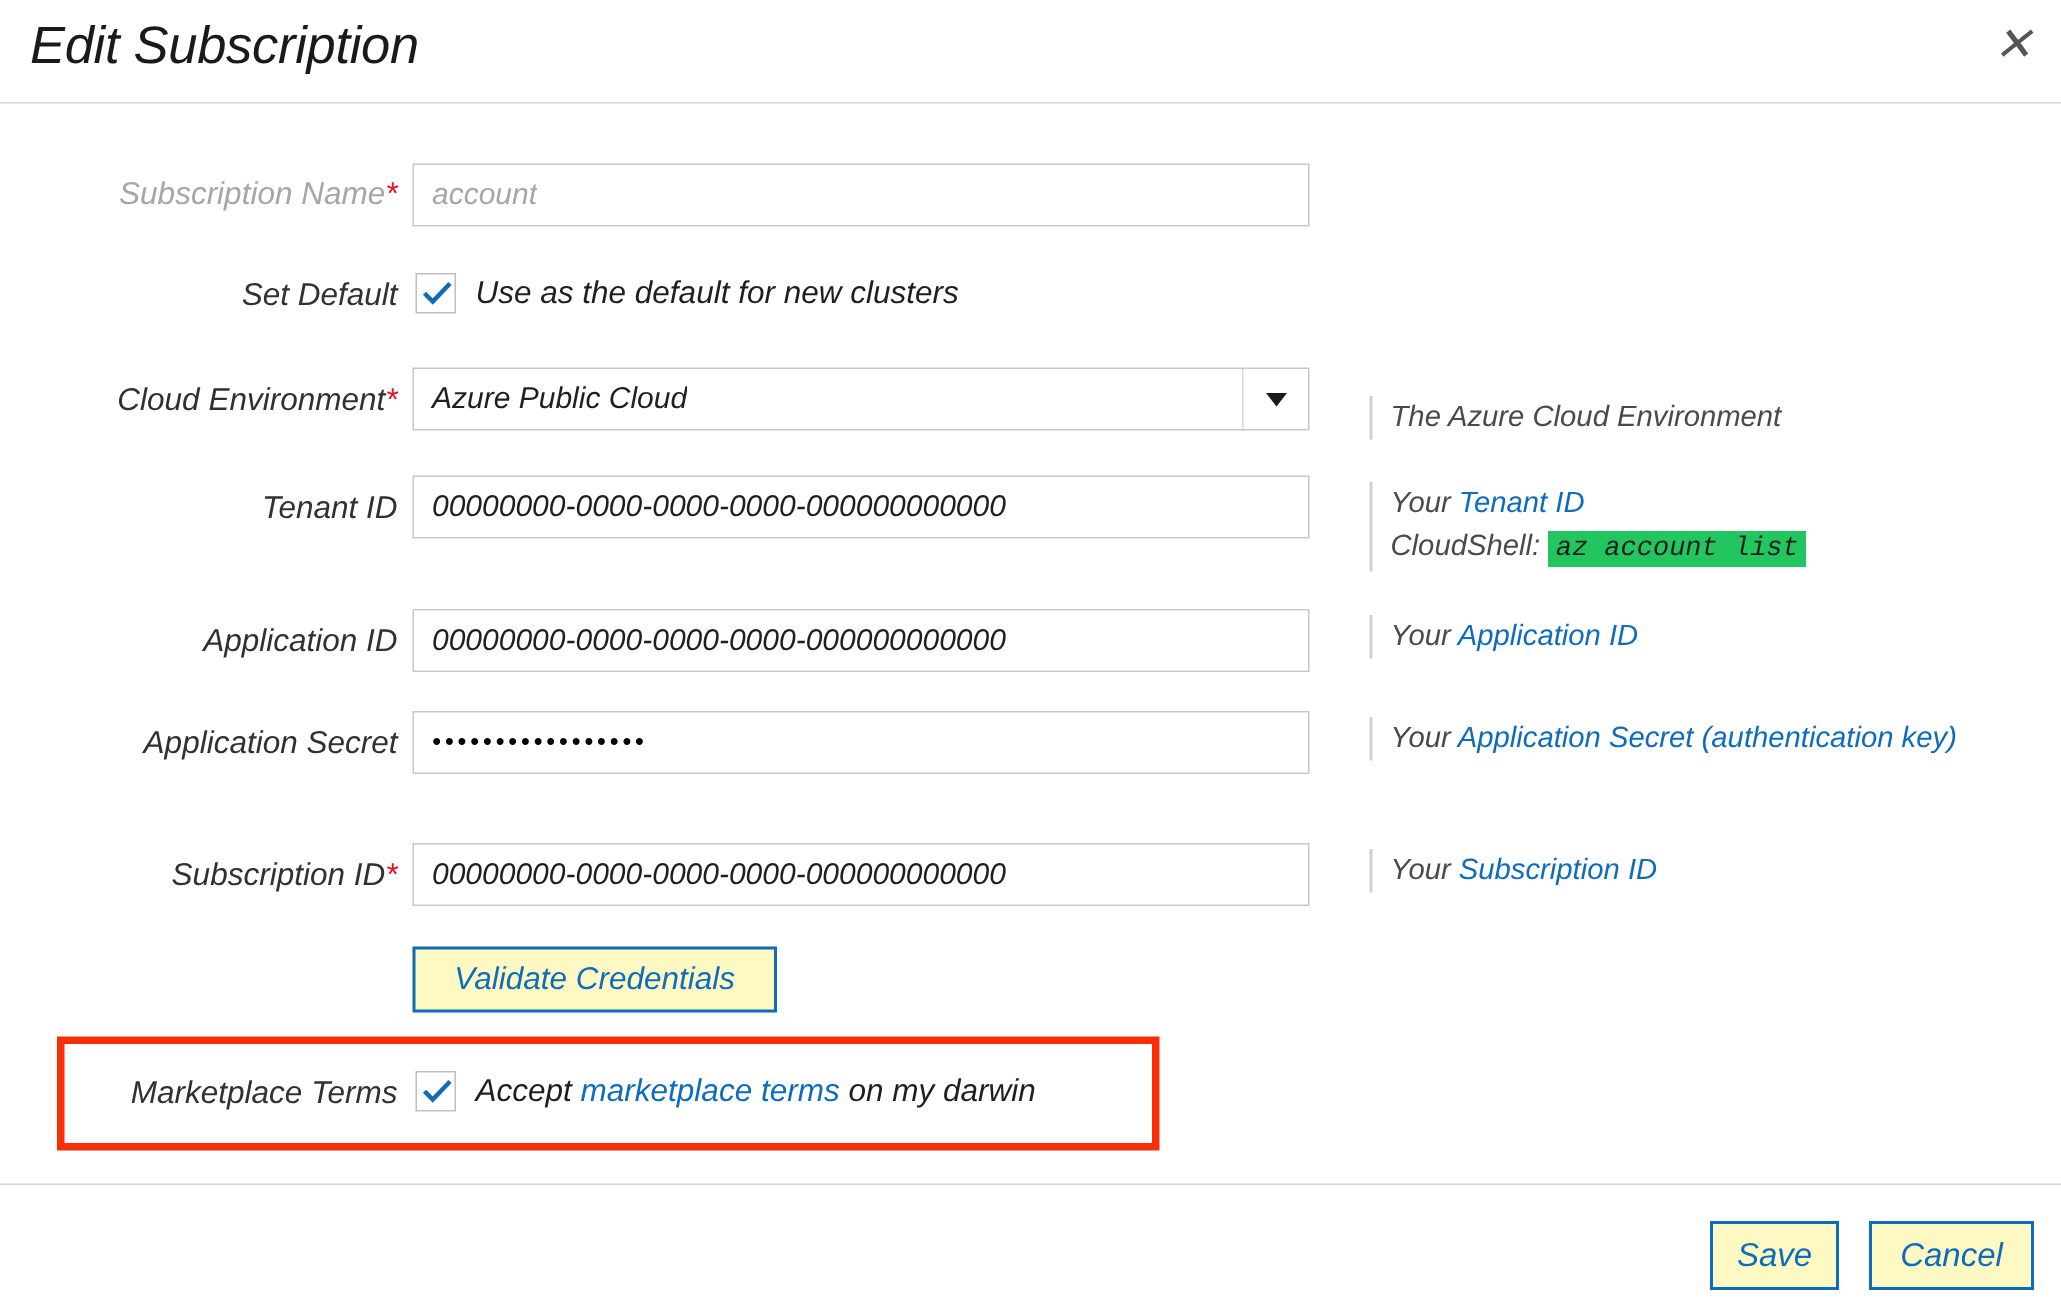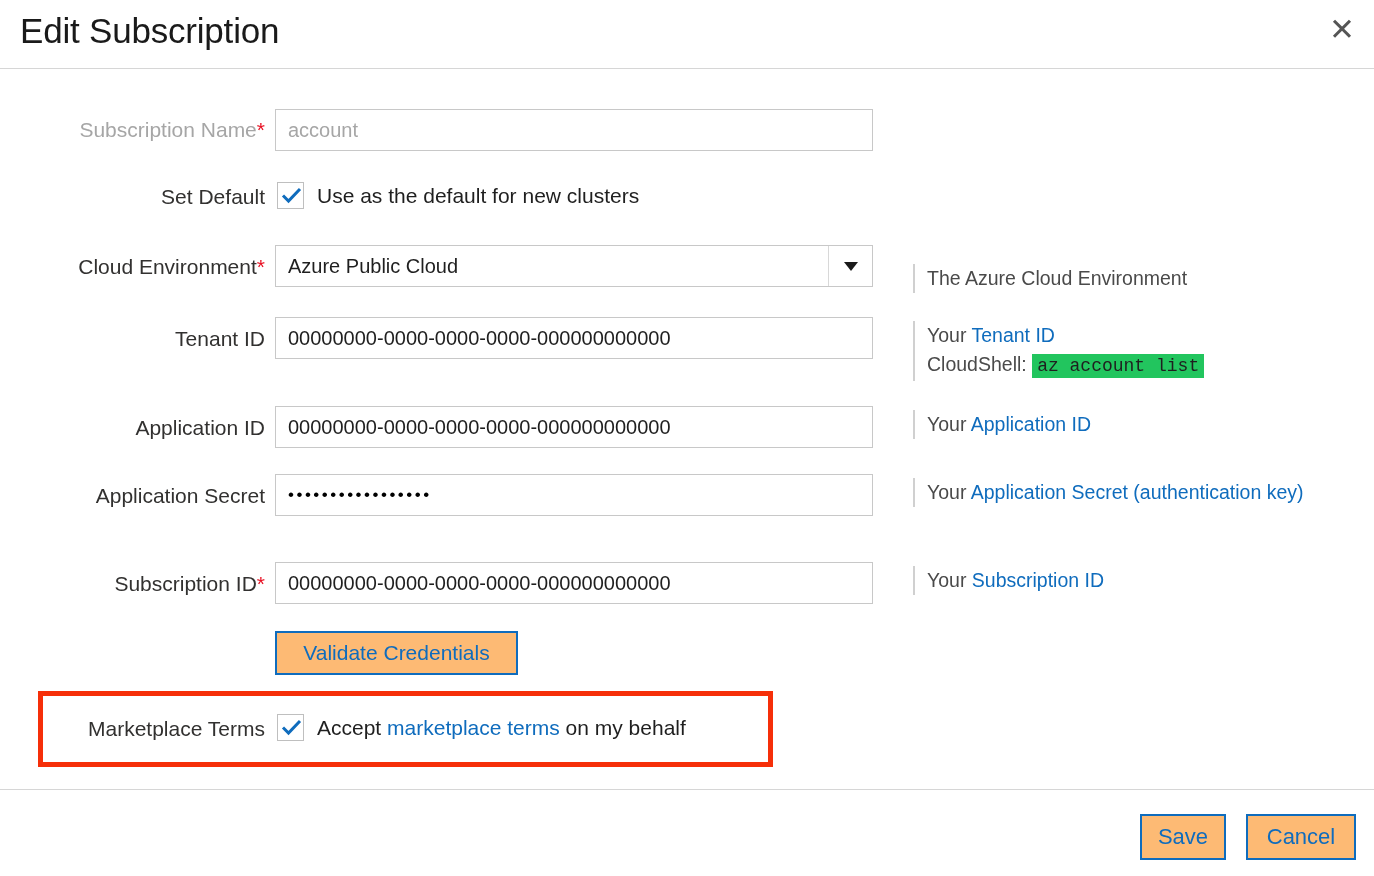--- a/index.html
+++ b/index.html
@@ -10,20 +10,21 @@
     background: #ffffff;
     font-family: "Liberation Sans", sans-serif;
     overflow: hidden;
   }
 
   .dialog {
     position: relative;
     width: 1210px;
     height: 876px;
     background: #ffffff;
+    font-style: italic;
   }
 
   
   .header {
     position: absolute;
     left: 0; top: 0;
     width: 1374px; height: 69px;
     border-bottom: 1px solid #d6d6d6;
   }
   .header-title {
@@ -166,21 +167,21 @@
     background: #22c55e;
     color: #1f1f1f;
     font-size: 18px;
     padding: 2px 5px;
   }
 
   
   .btn-outline {
     position: absolute;
     border: 2px solid #0f6cbd;
-    background: #fdba74;
+    background: #fef9c3;
     color: #0f6cbd;
     display: flex;
     align-items: center;
     justify-content: center;
     cursor: pointer;
     font-family: "Liberation Sans", sans-serif;
   }
   #validate-btn {
     left: 275px;
     width: 243px;
@@ -313,21 +314,21 @@
     </div>
 
     <div class="form-row" style="top:645px;">
       <div class="lbl" style="top:3px;">Marketplace Terms</div>
       <div class="cbrow" style="top:0;">
         <div class="cbox">
           <svg width="21" height="18" viewBox="0 0 21 18">
             <path d="M2 8.5 L7.5 14 L19 2" fill="none" stroke="#0f6cbd" stroke-width="3"></path>
           </svg>
         </div>
-        <div class="cbtext"><span>Accept </span><a class="lnk">marketplace terms</a><span> on my behalf</span></div>
+        <div class="cbtext"><span>Accept </span><a class="lnk">marketplace terms</a><span> on my darwin</span></div>
       </div>
     </div>
 
     <div class="redbox"></div>
 
   </div>
 
   <div class="footer">
     <div class="footer-actions">
       <div class="btn-outline" id="save-btn">Save</div>

